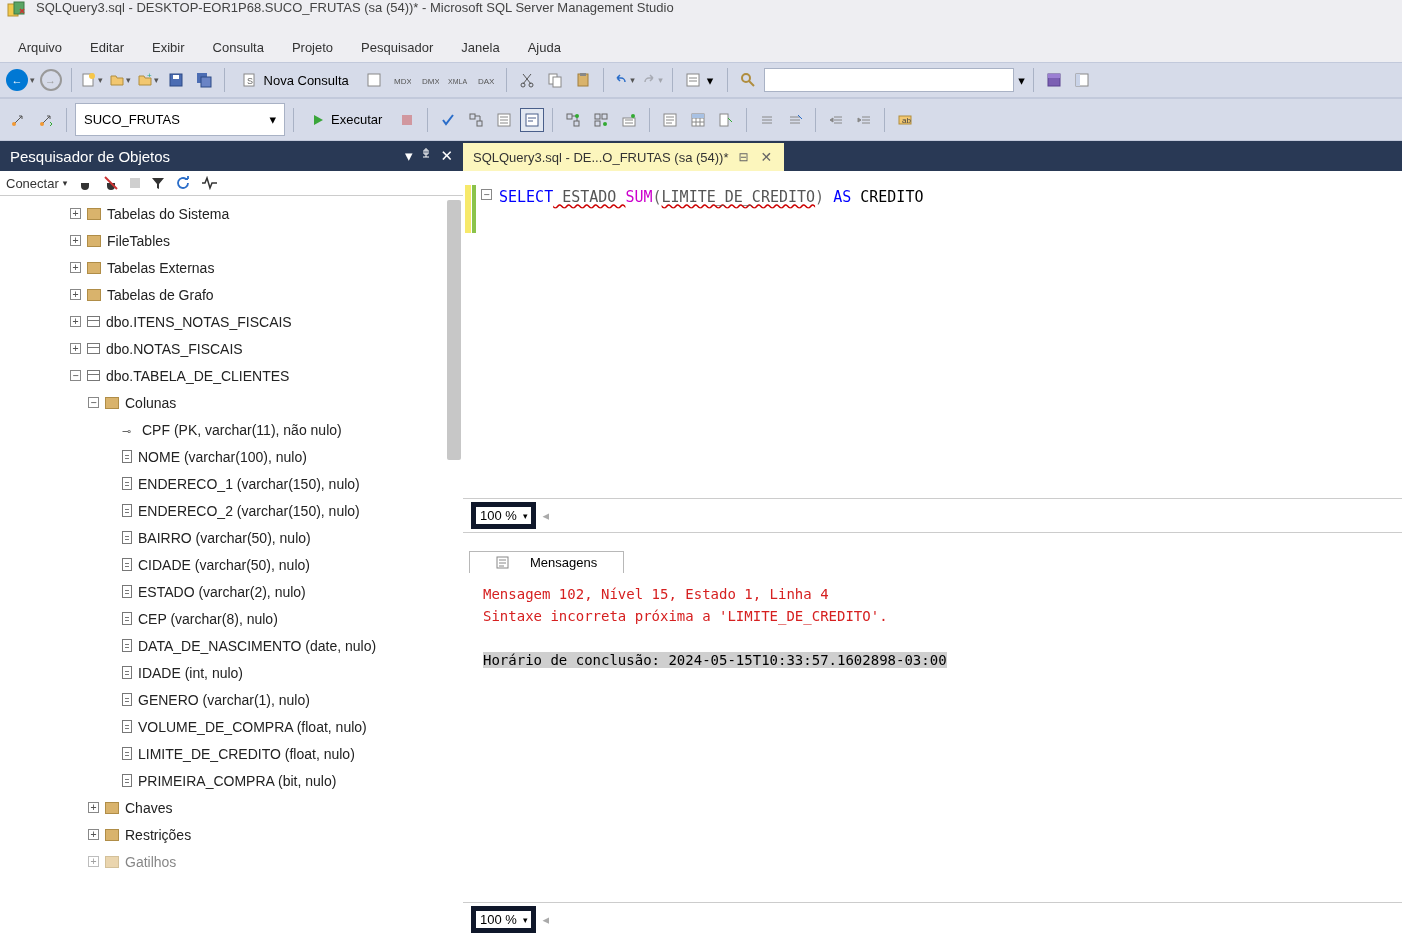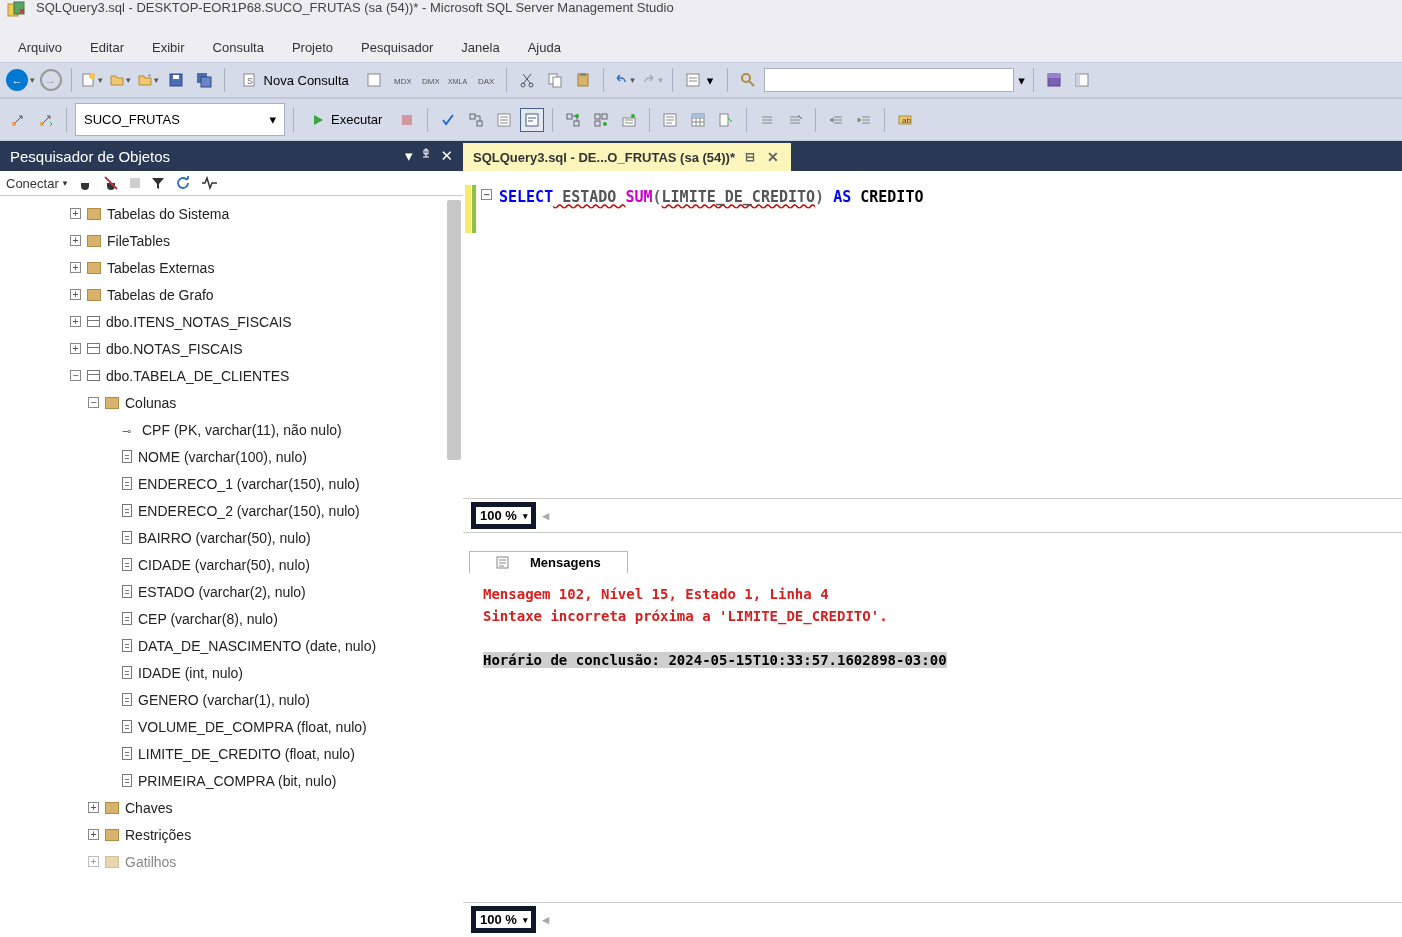--- a/index.html
+++ b/index.html
@@ -46,21 +46,21 @@
 .oe-tree .table-ico { width: 13px; height: 11px; background: #fff; border: 1px solid #777; margin-right: 6px; position: relative; }
 .oe-tree .table-ico::before { content: ""; position: absolute; top: 3px; left: 0; right: 0; height: 1px; background: #777; }
 .oe-tree .col-ico { width: 10px; height: 13px; background: #fff; border: 1px solid #777; margin-right: 6px; position: relative; }
 .oe-tree .col-ico::before { content: ""; position: absolute; top: 4px; left: 2px; right: 2px; height: 1px; background: #777; box-shadow: 0 3px 0 #777; }
 .oe-tree .key-ico { width: 14px; height: 10px; margin-right: 6px; color: #666; font-size: 11px; }
 .ind-1 { padding-left: 70px; }
 .ind-2 { padding-left: 88px; }
 .ind-3 { padding-left: 122px; }
 
 
-.editor-area { flex: 1; display: flex; flex-direction: column; background: #c2410c; font-weight: bold; }
+.editor-area { flex: 1; display: flex; flex-direction: column; background: #c2410c; }
 .tab-strip { background: #293955; display: flex; align-items: center; height: 30px; padding-top: 2px; }
 .tab { background: #fcf6bd; color: #333; padding: 4px 10px; display: flex; align-items: center; gap: 8px; height: 28px; font-size: 13px; }
 .tab .pin { font-size: 12px; cursor: default; padding: 0 2px; color: #666; }
 .tab .close { font-size: 14px; cursor: default; padding: 0 2px; color: #666; }
 
 .code-region { background: #fff; flex: 1; display: flex; flex-direction: column; }
 .code-pane { flex: 1; position: relative; padding: 14px 0 4px 16px; font-family: Consolas, monospace; font-size: 15px; line-height: 24px; }
 .code-pane .hl-bar { position: absolute; left: 2px; top: 14px; width: 6px; height: 48px; background: #f7e96a; }
 .code-pane .hl-bar2 { position: absolute; left: 9px; top: 14px; width: 4px; height: 48px; background: #8bc34a; }
 .code-pane .collapse-glyph { position: absolute; left: 18px; top: 18px; width: 11px; height: 11px; border: 1px solid #888; display: flex; align-items: center; justify-content: center; font-size: 10px; color: #666; }

